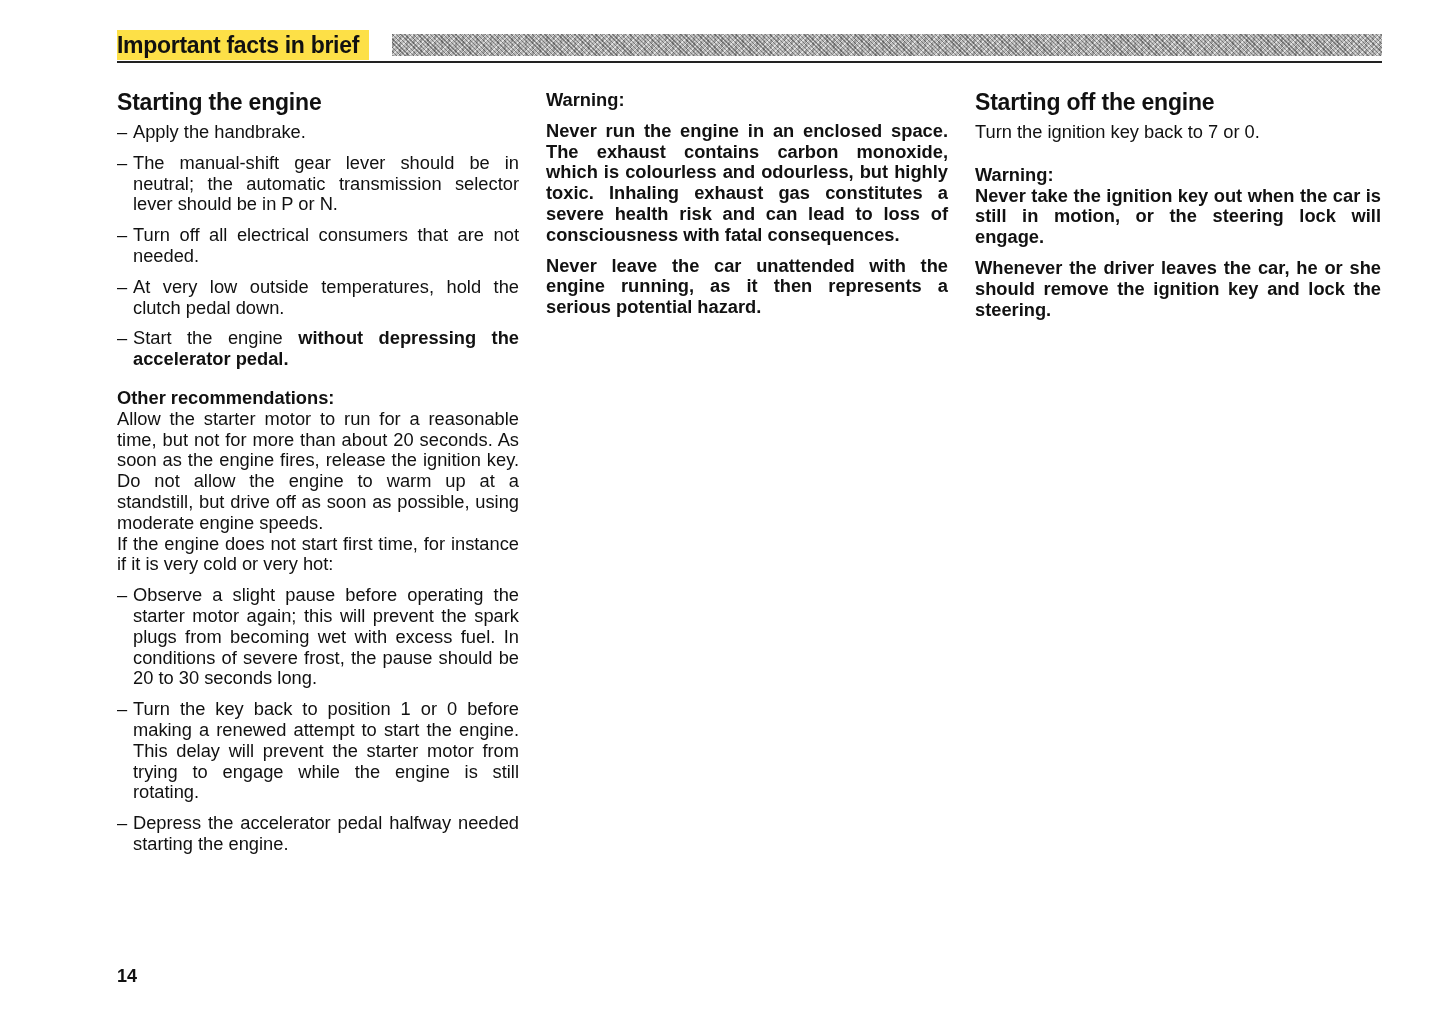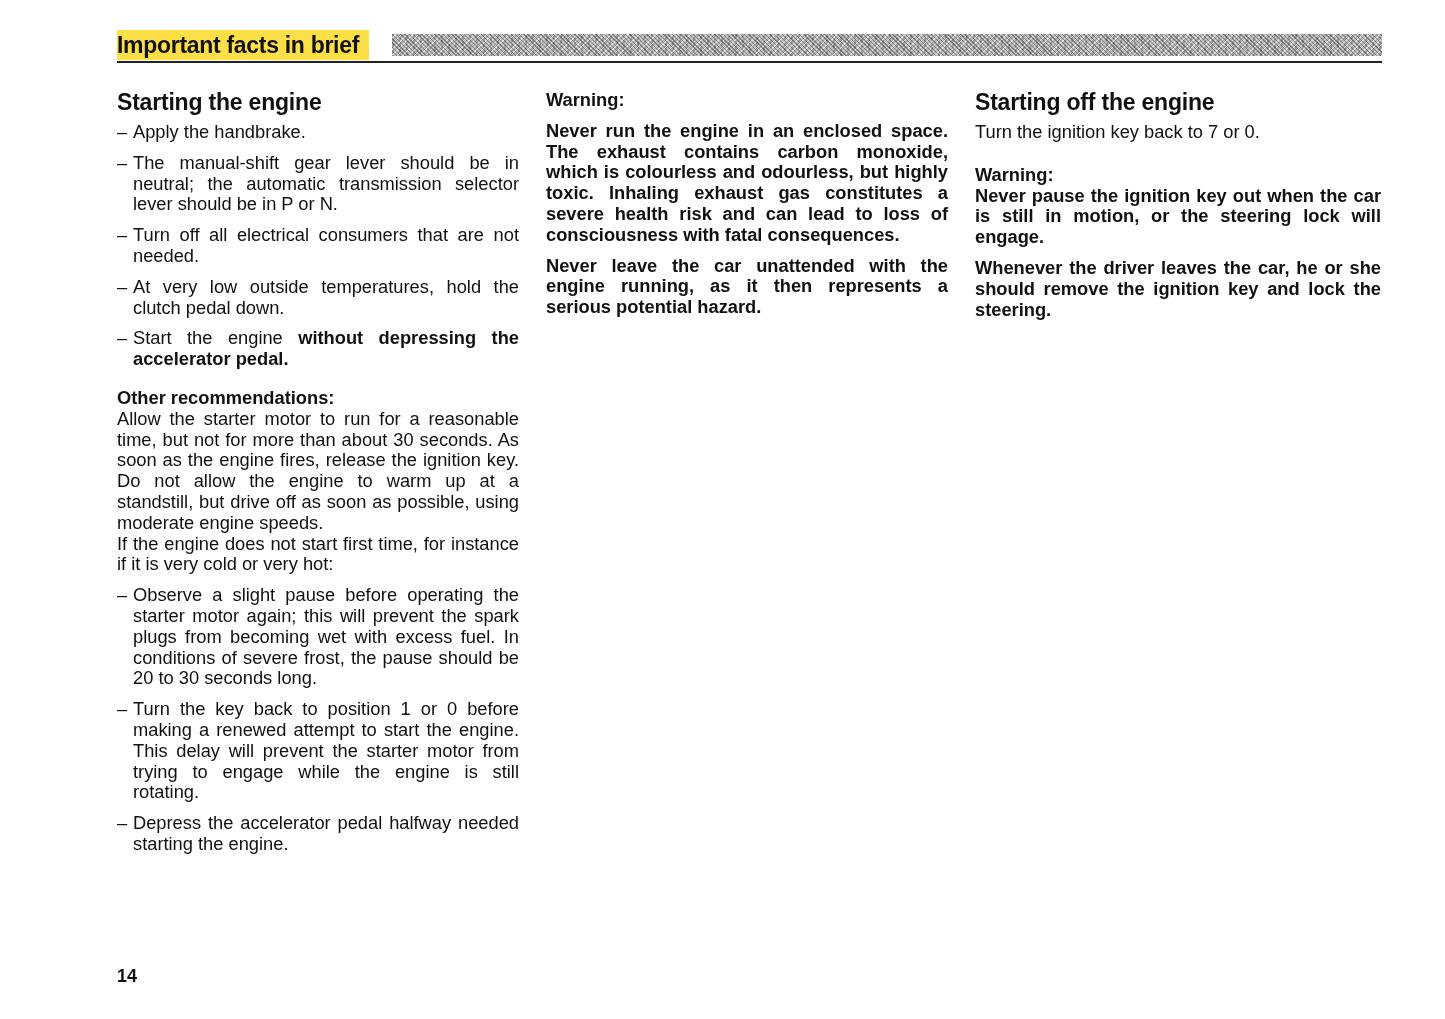--- a/index.html
+++ b/index.html
@@ -66,36 +66,36 @@
 <div class="col col1">
   <h2>Starting the engine</h2>
   <ul class="dash">
     <li>Apply the handbrake.</li>
     <li>The manual-shift gear lever should be in neutral; the automatic transmission selector lever should be in P or N.</li>
     <li>Turn off all electrical consumers that are not needed.</li>
     <li>At very low outside temperatures, hold the clutch pedal down.</li>
     <li style="margin-bottom:16px;"><span>Start the engine </span><span class="b">without depressing the accelerator pedal.</span></li>
   </ul>
   <div class="sub-head">Other recommendations:</div>
-  <p>Allow the starter motor to run for a reasonable time, but not for more than about 30 seconds. As soon as the engine fires, release the ignition key. Do not allow the engine to warm up at a standstill, but drive off as soon as possible, using moderate engine speeds.</p>
+  <p>Allow the starter motor to run for a reasonable time, but not for more than about 20 seconds. As soon as the engine fires, release the ignition key. Do not allow the engine to warm up at a standstill, but drive off as soon as possible, using moderate engine speeds.</p>
   <p style="margin-bottom:10px;">If the engine does not start first time, for instance if it is very cold or very hot:</p>
   <ul class="dash">
     <li>Observe a slight pause before operating the starter motor again; this will prevent the spark plugs from becoming wet with excess fuel. In conditions of severe frost, the pause should be 20 to 30 seconds long.</li>
     <li>Turn the key back to position 1 or 0 before making a renewed attempt to start the engine. This delay will prevent the starter motor from trying to engage while the engine is still rotating.</li>
     <li>Depress the accelerator pedal halfway needed starting the engine.</li>
   </ul>
 </div>
 
 <div class="col col2">
   <div class="warn-label" style="margin-top:2px;">Warning:</div>
   <p class="warn-text">Never run the engine in an enclosed space. The exhaust contains carbon monoxide, which is colourless and odourless, but highly toxic. Inhaling exhaust gas constitutes a severe health risk and can lead to loss of consciousness with fatal consequences.</p>
   <p class="warn-text gap10">Never leave the car unattended with the engine running, as it then represents a serious potential hazard.</p>
 </div>
 
 <div class="col col3">
   <h2>Starting off the engine</h2>
   <p>Turn the ignition key back to 7 or 0.</p>
   <div class="b gap22">Warning:</div>
-  <p class="warn-text">Never pause the ignition key out when the car is still in motion, or the steering lock will engage.</p>
+  <p class="warn-text">Never take the ignition key out when the car is still in motion, or the steering lock will engage.</p>
   <p class="warn-text gap10">Whenever the driver leaves the car, he or she should remove the ignition key and lock the steering.</p>
 </div>
 
 <div class="page-number">14</div>
 
 </body></html>

